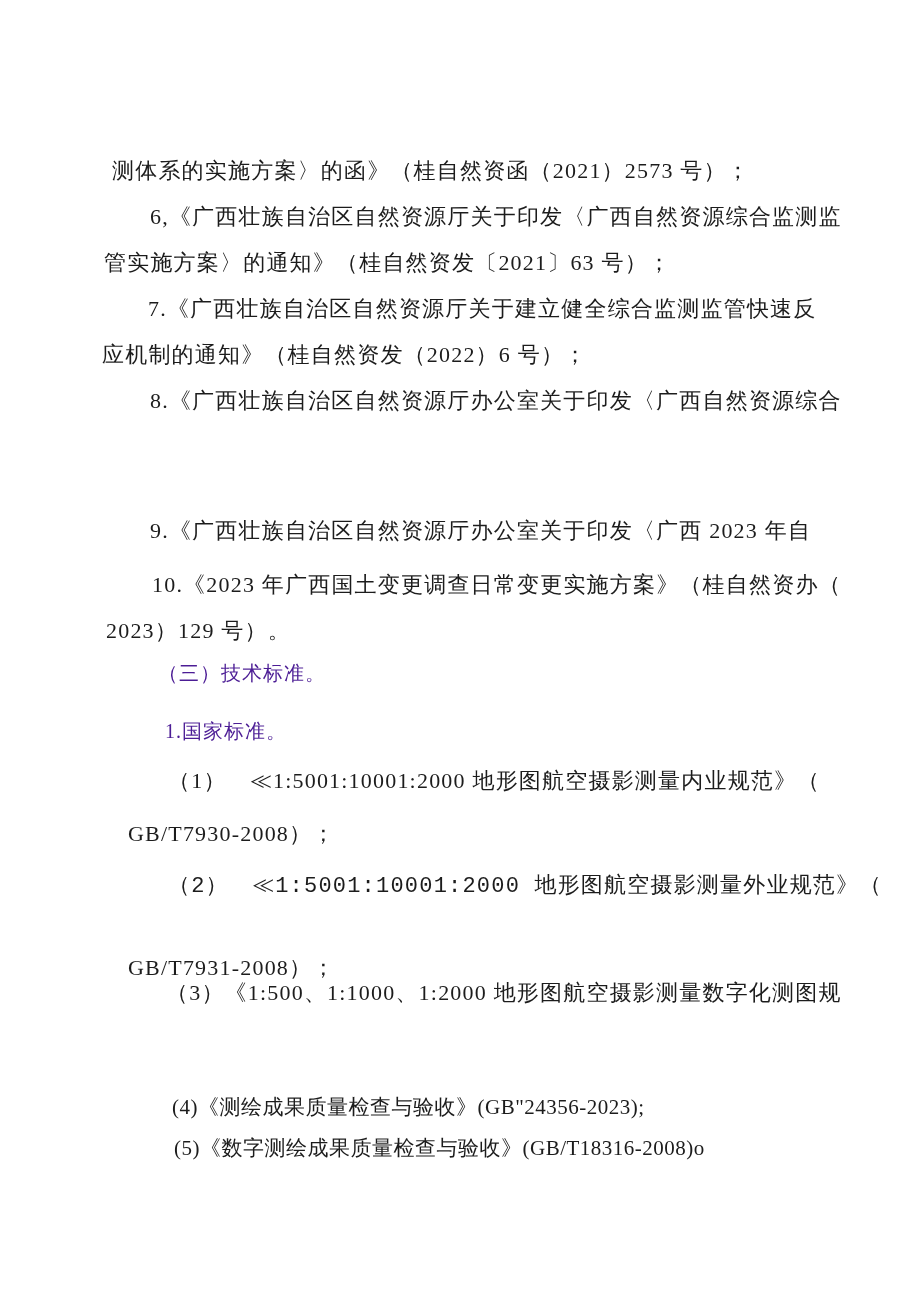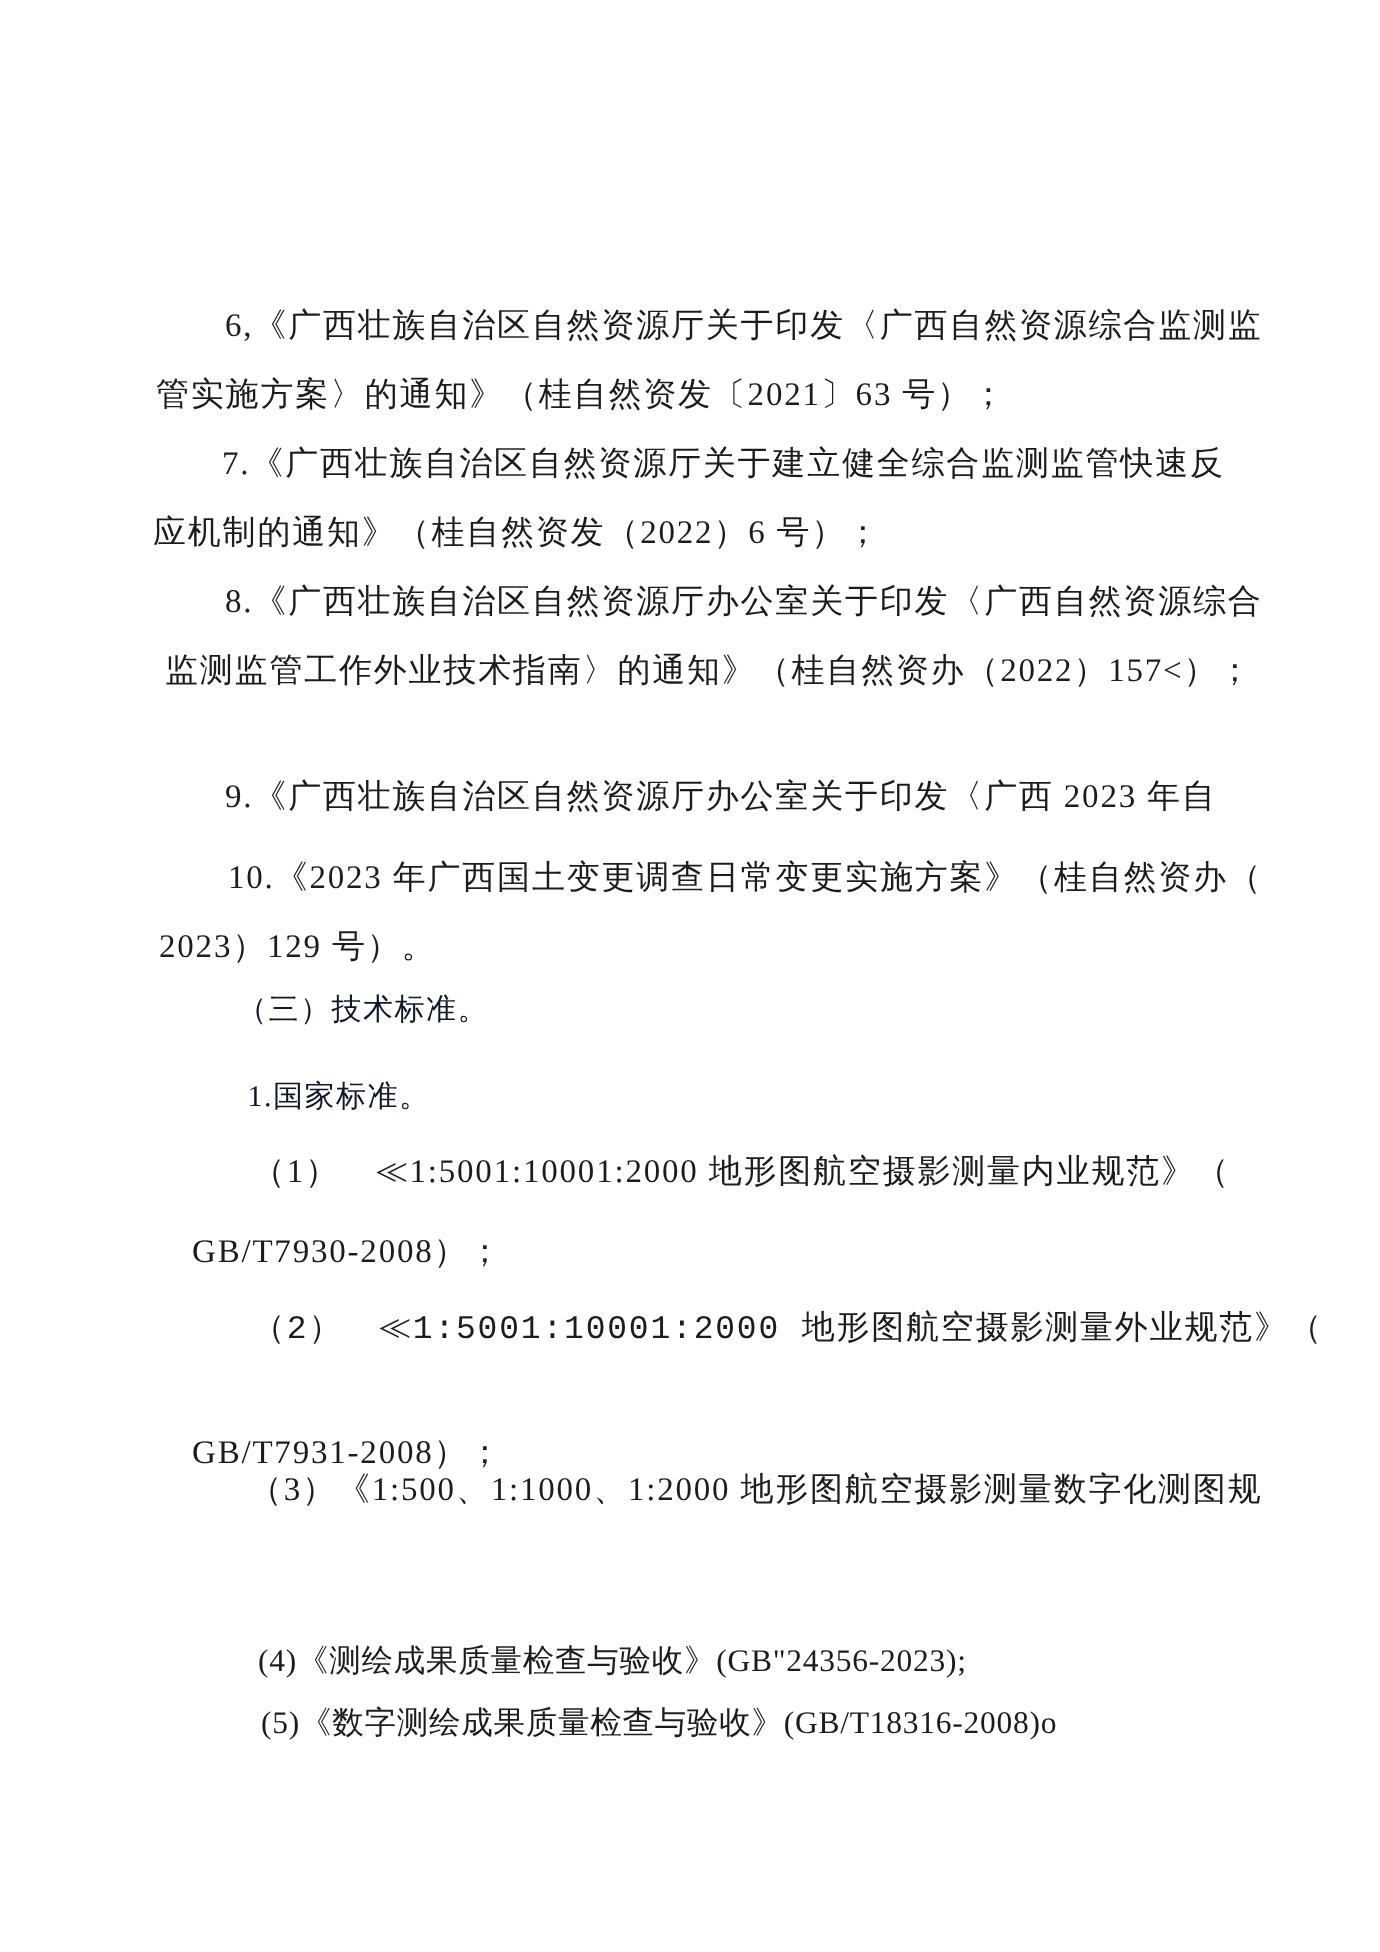--- a/index.html
+++ b/index.html
@@ -21,37 +21,37 @@
     line-height: 1.25;
     white-space: pre;
   }
   .style-body {
     font-size: 22px;
     letter-spacing: 1.2px;
   }
   .style-heading {
     font-size: 20px;
     letter-spacing: 1px;
-    color: #0f172a;
+    color: #4c1d95;
   }
   .style-small {
     font-size: 21px;
     letter-spacing: 0.5px;
   }
 </style>
 </head>
 <body>
 
 <div class="page" id="document-page">
+    <div class="line style-body" style="left: 112px; top: 157px;">测体系的实施方案〉的函》（桂自然资函（2021）2573 号）；</div>
     <div class="line style-body" style="left: 150px; top: 203px;">6,《广西壮族自治区自然资源厅关于印发〈广西自然资源综合监测监</div>
     <div class="line style-body" style="left: 104px; top: 249px;">管实施方案〉的通知》（桂自然资发〔2021〕63 号）；</div>
     <div class="line style-body" style="left: 148px; top: 295px;">7.《广西壮族自治区自然资源厅关于建立健全综合监测监管快速反</div>
     <div class="line style-body" style="left: 102px; top: 341px;">应机制的通知》（桂自然资发（2022）6 号）；</div>
     <div class="line style-body" style="left: 150px; top: 387px;">8.《广西壮族自治区自然资源厅办公室关于印发〈广西自然资源综合</div>
-    <div class="line style-body" style="left: 110px; top: 433px;">监测监管工作外业技术指南〉的通知》（桂自然资办（2022）157&lt;）；</div>
     <div class="line style-body" style="left: 150px; top: 479px; margin-top: 38px;">9.《广西壮族自治区自然资源厅办公室关于印发〈广西 2023 年自</div>
     <div class="line style-body" style="left: 152px; top: 571px;">10.《2023 年广西国土变更调查日常变更实施方案》（桂自然资办（</div>
     <div class="line style-body" style="left: 106px; top: 617px;">2023）129 号）。</div>
     <div class="line style-heading" style="left: 158px; top: 661px;">（三）技术标准。</div>
     <div class="line style-heading" style="left: 165px; top: 719px;">1.国家标准。</div>
     <div class="line style-body" style="left: 168px; top: 767px;">（1）　≪1:5001:10001:2000 地形图航空摄影测量内业规范》（</div>
     <div class="line style-body" style="left: 128px; top: 820px;">GB/T7930-2008）；</div>
     <div class="line style-body" style="left: 168px; top: 873px; font-family: Liberation Mono, monospace;">（2）　≪1:5001:10001:2000 地形图航空摄影测量外业规范》（</div>
     <div class="line style-body" style="left: 128px; top: 926px; margin-top: 28px;">GB/T7931-2008）；</div>
     <div class="line style-body" style="left: 166px; top: 979px;">（3）《1:500、1:1000、1:2000 地形图航空摄影测量数字化测图规</div>

